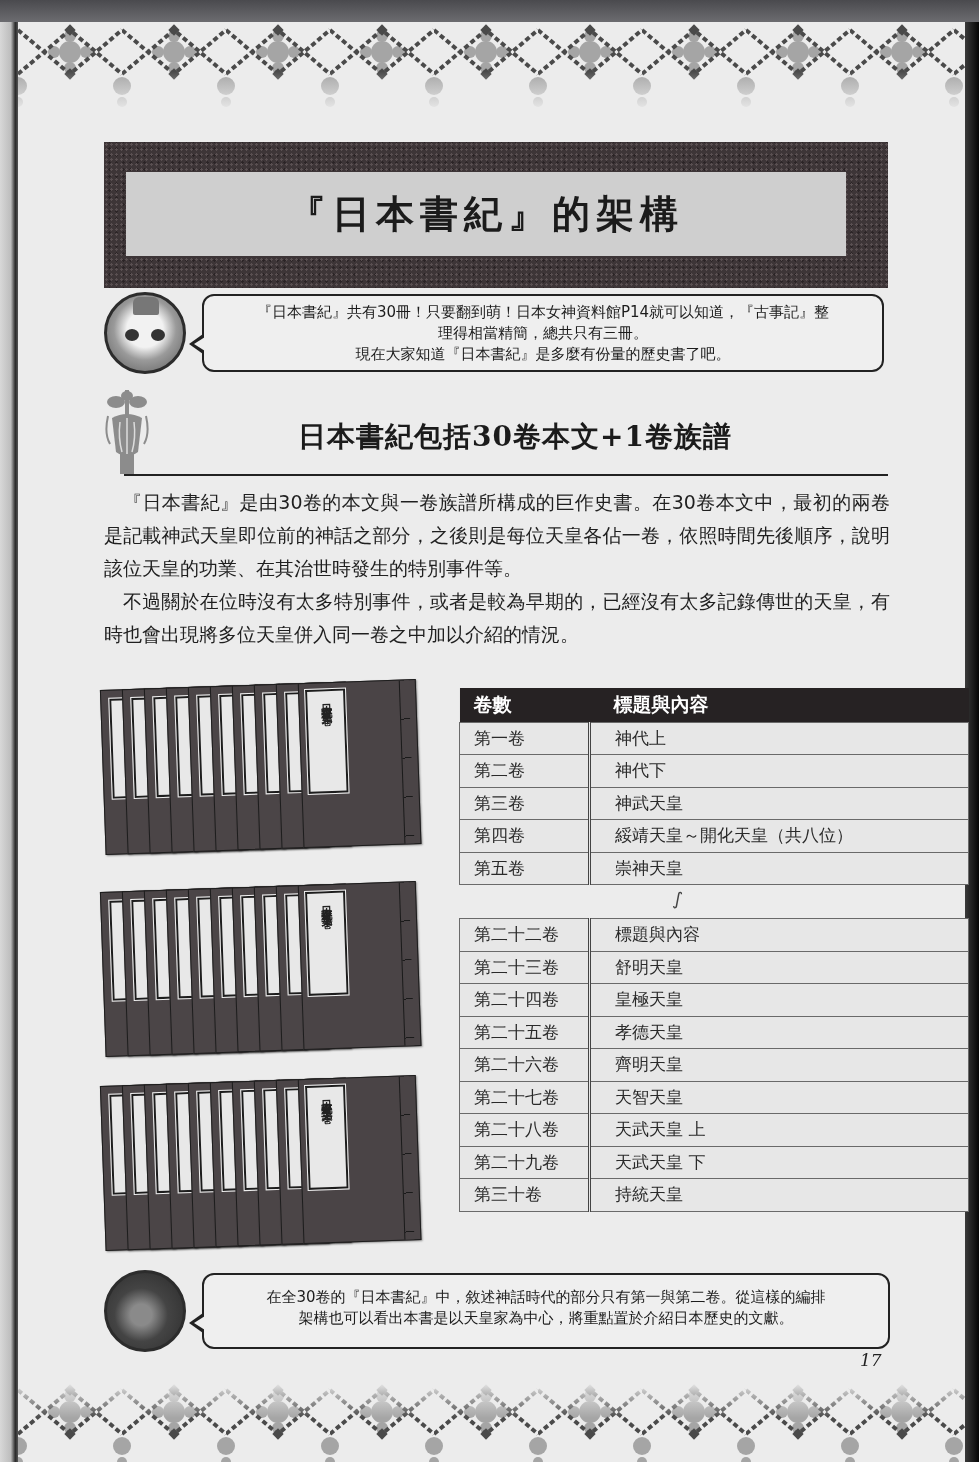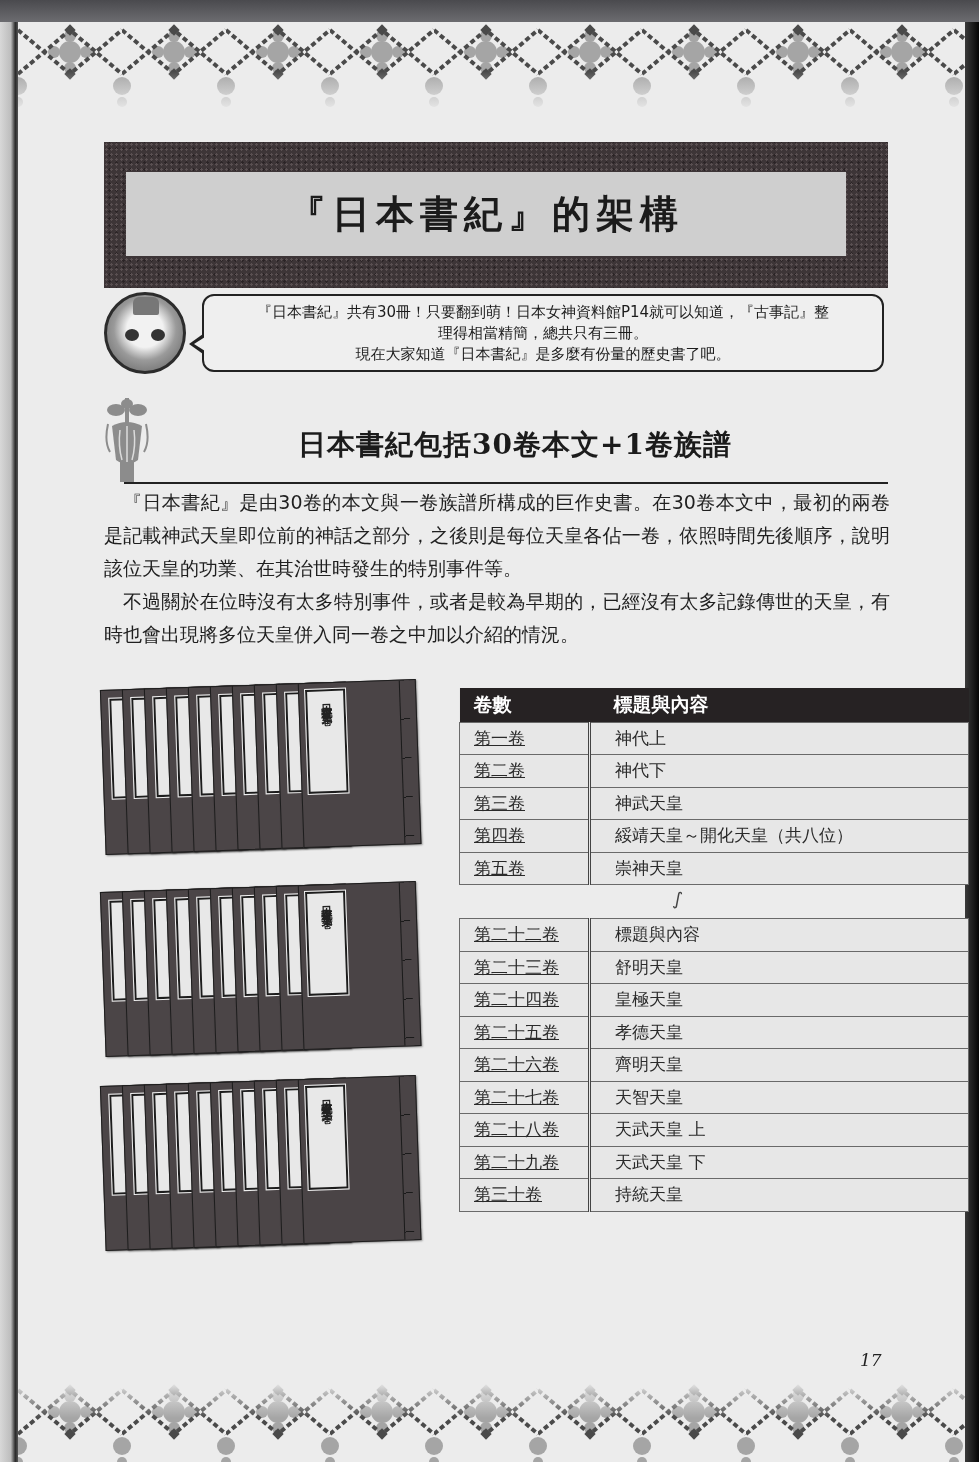--- a/index.html
+++ b/index.html
@@ -38,21 +38,21 @@
   .bubble::before { content: ""; position: absolute; left: -15px; top: 38px; width: 0; height: 0;
     border-top: 10px solid transparent; border-bottom: 10px solid transparent; border-right: 14px solid #222; }
   .bubble::after { content: ""; position: absolute; left: -10px; top: 41px; width: 0; height: 0;
     border-top: 7px solid transparent; border-bottom: 7px solid transparent; border-right: 11px solid #efefef; }
   .speech.one { top: 270px; }
   .speech.one .bubble { width: 682px; height: 78px; }
   .speech.two { top: 1248px; }
   .speech.two .bubble { width: 688px; height: 76px; padding-top: 12px; }
 
   
-  .section-head { position: absolute; left: 86px; top: 376px; width: 784px; height: 86px; }
+  .section-head { position: absolute; left: 86px; top: 368px; width: 784px; height: 86px; }
   .crest { position: absolute; left: 0; top: 0; width: 46px; height: 84px; }
   .section-title { position: absolute; left: 194px; top: 28px; font-family: "DejaVu Serif", "Liberation Serif", serif;
     font-size: 28px; font-weight: bold; color: #1b1b1b; letter-spacing: 1px; }
   .section-rule { position: absolute; left: 20px; right: 0; bottom: 0; height: 2px; background: #222; }
 
   .body-text { position: absolute; left: 86px; top: 464px; width: 786px; font-size: 19px; line-height: 33px; color: #1f1f1f; }
   .body-text p { text-indent: 1em; text-align: justify; }
 
   
   .book-stack { position: absolute; left: 88px; width: 330px; height: 175px; transform: rotate(-2deg); transform-origin: left bottom; }
@@ -64,21 +64,21 @@
   .book .label { position: absolute; left: 8px; top: 8px; width: 20px; height: 100px; background: #e8e8e8; border: 2px solid #1d1d1d; outline: 1px solid #eee; }
   .book.front { width: 118px; background: #4a4446; }
   .book.front .label { left: 6px; top: 6px; width: 40px; height: 104px; display: flex; justify-content: center; align-items: flex-start; padding-top: 4px; }
   .book.front .label span { writing-mode: vertical-rl; font-family: "DejaVu Serif", "Liberation Serif", serif; font-size: 11px; font-weight: bold; color: #222; letter-spacing: 1px; line-height: 12px; }
   .book.front .binding { position: absolute; right: 6px; top: 0; width: 10px; height: 100%; border-left: 1px solid #1a1a1a; background:
     repeating-linear-gradient(#4a4446 0 38px, #1a1a1a 38px 39px); }
 
   
   .vol-table { position: absolute; left: 441px; width: 510px; border-collapse: collapse; font-size: 17px; background: #e7e7e7; }
   .vol-table td { border: 1px solid #6a6a6a; height: 32.5px; padding: 0 14px; color: #2a2a2a; }
-  .vol-table td.c1 { width: 130px; border-right: 3px double #444; text-decoration: underline; }
+  .vol-table td.c1 { width: 130px; border-right: 3px double #444; }
   .vol-table td.c2 { padding-left: 24px; }
   .vol-table th { background: #262223; color: #fff; font-weight: bold; font-size: 19px; height: 34px; text-align: left; padding: 0 14px; }
   .vol-table th.h2 { padding-left: 24px; }
   .vol-table.t1 { top: 666px; }
   .vol-table.t2 { top: 896px; }
   .ellipsis-mark { position: absolute; left: 655px; top: 866px; font-size: 18px; color: #444; transform: rotate(8deg); }
 
   .page-number { position: absolute; left: 842px; top: 1328px; font-family: "DejaVu Serif", "Liberation Serif", serif; font-size: 17px; font-style: italic; color: #222; }
 </style>
 </head>
@@ -349,15 +349,22 @@
           <td class="c1">第二十九卷</td>
           <td class="c2">天武天皇 下</td>
         </tr>
       <tr>
           <td class="c1">第三十卷</td>
           <td class="c2">持統天皇</td>
         </tr>
     </tbody>
   </table>
 
+  <div class="speech two">
+    <div class="avatar dark"></div>
+    <div class="bubble">
+      <div>在全30卷的『日本書紀』中，敘述神話時代的部分只有第一與第二卷。從這樣的編排</div>
+      <div>架構也可以看出本書是以天皇家為中心，將重點置於介紹日本歷史的文獻。</div>
+    </div>
+  </div>
 
   <div class="page-number">17</div>
 </div>
 
 </body></html>

